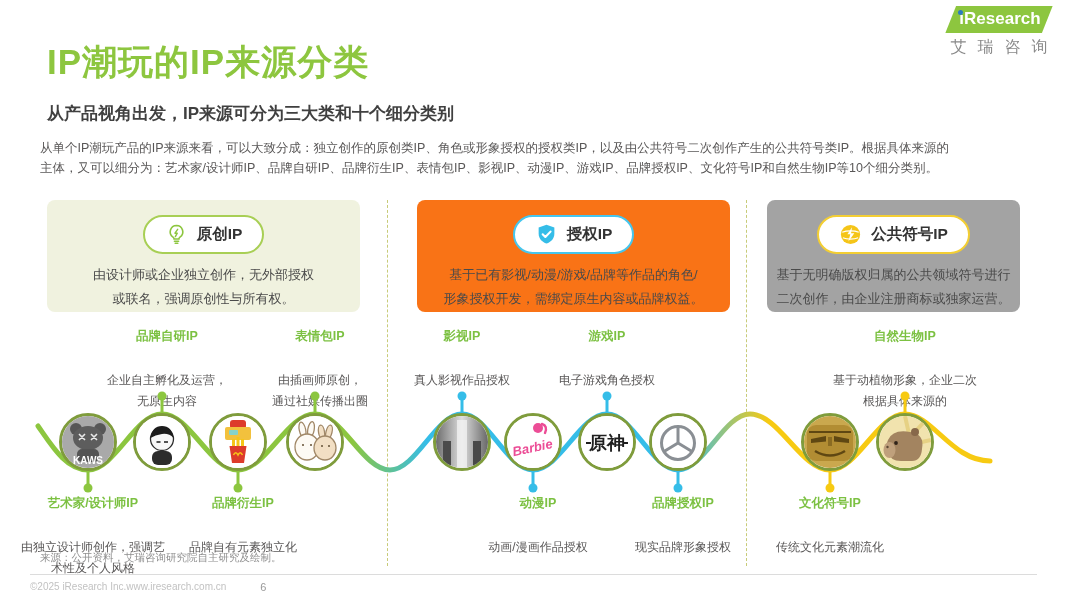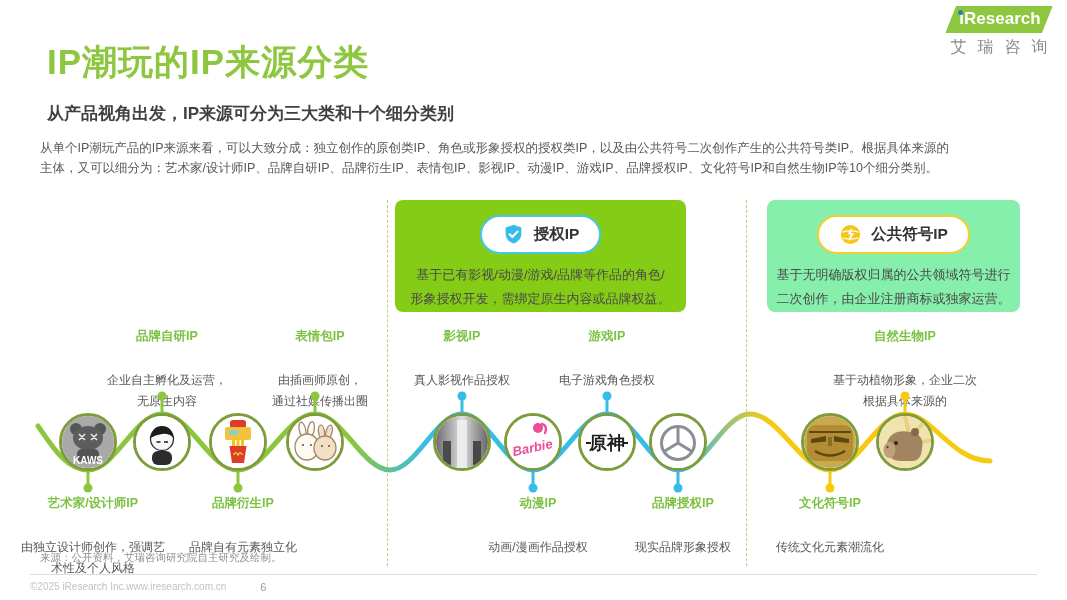--- a/index.html
+++ b/index.html
@@ -20,22 +20,22 @@
     border-radius:50%; background:#2e7bbf; }
   .logo-cn { margin-top:4px; font-size:16px; color:#8a8a8a; letter-spacing:11px; padding-left:11px; }
   
   .intro { position:absolute; top:138px; left:40px; width:1000px;
     font-size:12.5px; color:#595757; line-height:20px; }
   
   .diagram { position:absolute; top:200px; left:0; width:1067px; height:372px; }
   .vdiv { position:absolute; top:0; height:366px; width:0; border-left:1px dashed #c8cb79; }
   .box { position:absolute; top:0; height:112px; border-radius:8px; text-align:center; padding-top:15px; }
   .box-green  { left:47px;  width:313px; background:#f0f2df; }
-  .box-blue   { left:395px; width:291px; background:#84cc16; }
-  .box-yellow { left:767px; width:253px; background:#86efac; }
+  .box-blue   { left:417px; width:313px; background:#f97316; }
+  .box-yellow { left:767px; width:253px; background:#a3a3a3; }
   .pill { display:inline-flex; align-items:center; gap:9px; background:#fff;
     border-radius:999px; padding:6px 20px; }
   .box-green  .pill { border:2px solid #a8cf55; }
   .box-blue   .pill { border:2px solid #45c6ee; }
   .box-yellow .pill { border:2px solid #f3ce33; }
   .pill .bi { width:23px; height:23px; }
   .pill .bt { font-size:15.5px; font-weight:bold; color:#333; }
   .box .desc { margin-top:9px; font-size:13px; color:#4a4a4a; line-height:24px; }
   .box .desc span { display:block; }
   
@@ -73,20 +73,34 @@
 <p class="intro">
   <span>从单个IP潮玩产品的IP来源来看，可以大致分成：独立创作的原创类IP、角色或形象授权的授权类IP，以及由公共符号二次创作产生的公共符号类IP。根据具体来源的</span><br>
   <span>主体，又可以细分为：艺术家/设计师IP、品牌自研IP、品牌衍生IP、表情包IP、影视IP、动漫IP、游戏IP、品牌授权IP、文化符号IP和自然生物IP等10个细分类别。</span>
 </p>
 
 <div class="diagram">
 
   <div class="vdiv" style="left:387px;"></div>
   <div class="vdiv" style="left:746px;"></div>
 
+  <div class="box box-green">
+    <div class="pill">
+      <svg class="bi" viewBox="0 0 24 24">
+        <path d="M12 2.6a6.6 6.6 0 0 0-3.6 12.1c.7.5 1.1 1.2 1.1 2h5c0-.8.4-1.5 1.1-2A6.6 6.6 0 0 0 12 2.6z" fill="none" stroke="#8dc63f" stroke-width="1.7"></path>
+        <path d="M13.2 6.6l-2.8 4h2.4l-2 3.6" fill="none" stroke="#8dc63f" stroke-width="1.5" stroke-linecap="round" stroke-linejoin="round"></path>
+        <path d="M9.8 19h4.4M10.6 21.2h2.8" stroke="#8dc63f" stroke-width="1.6" stroke-linecap="round"></path>
+      </svg>
+      <span class="bt">原创IP</span>
+    </div>
+    <div class="desc">
+      <span>由设计师或企业独立创作，无外部授权</span>
+      <span>或联名，强调原创性与所有权。</span>
+    </div>
+  </div>
 
   <div class="box box-blue">
     <div class="pill">
       <svg class="bi" viewBox="0 0 24 24">
         <path d="M12 1.8l8.2 3v6.3c0 5-3.5 8.8-8.2 10.2C7.3 19.9 3.8 16.1 3.8 11.1V4.8z" fill="#35bde8"></path>
         <path d="M8 11.8l2.8 2.8 5.4-5.6" fill="none" stroke="#fff" stroke-width="2.2" stroke-linecap="round" stroke-linejoin="round"></path>
       </svg>
       <span class="bt">授权IP</span>
     </div>
     <div class="desc">

